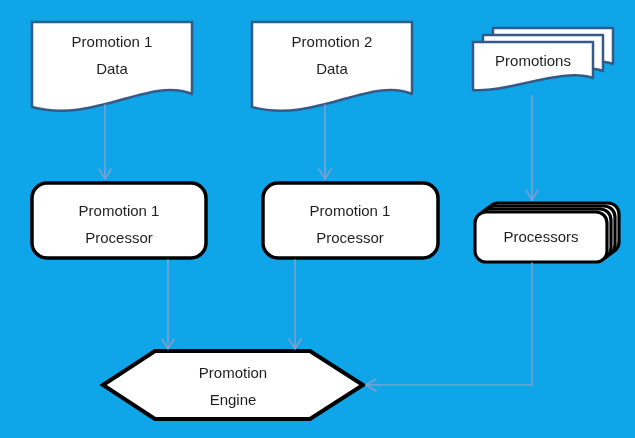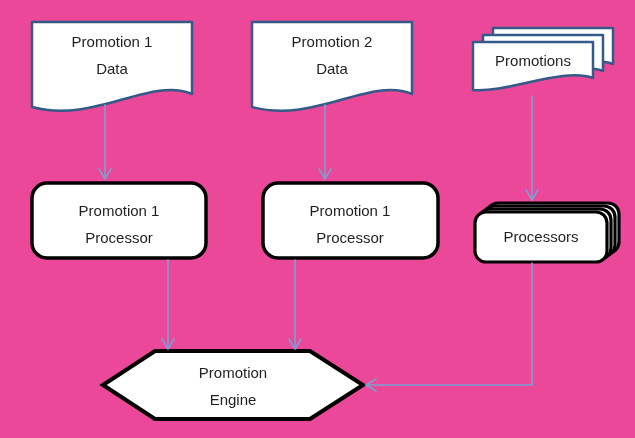--- a/index.html
+++ b/index.html
@@ -4,21 +4,21 @@
 <style>
   html, body {
     margin: 0;
     padding: 0;
     background: #ffffff;
   }
   .canvas-wrap {
     position: relative;
     width: 635px;
     height: 438px;
-    background: #ec4899;
+    background: #0ea5e9;
     overflow: hidden;
   }
   svg {
     display: block;
   }
   .node-label {
     font-family: "Liberation Sans", sans-serif;
     font-size: 15px;
     text-anchor: middle;
   }

